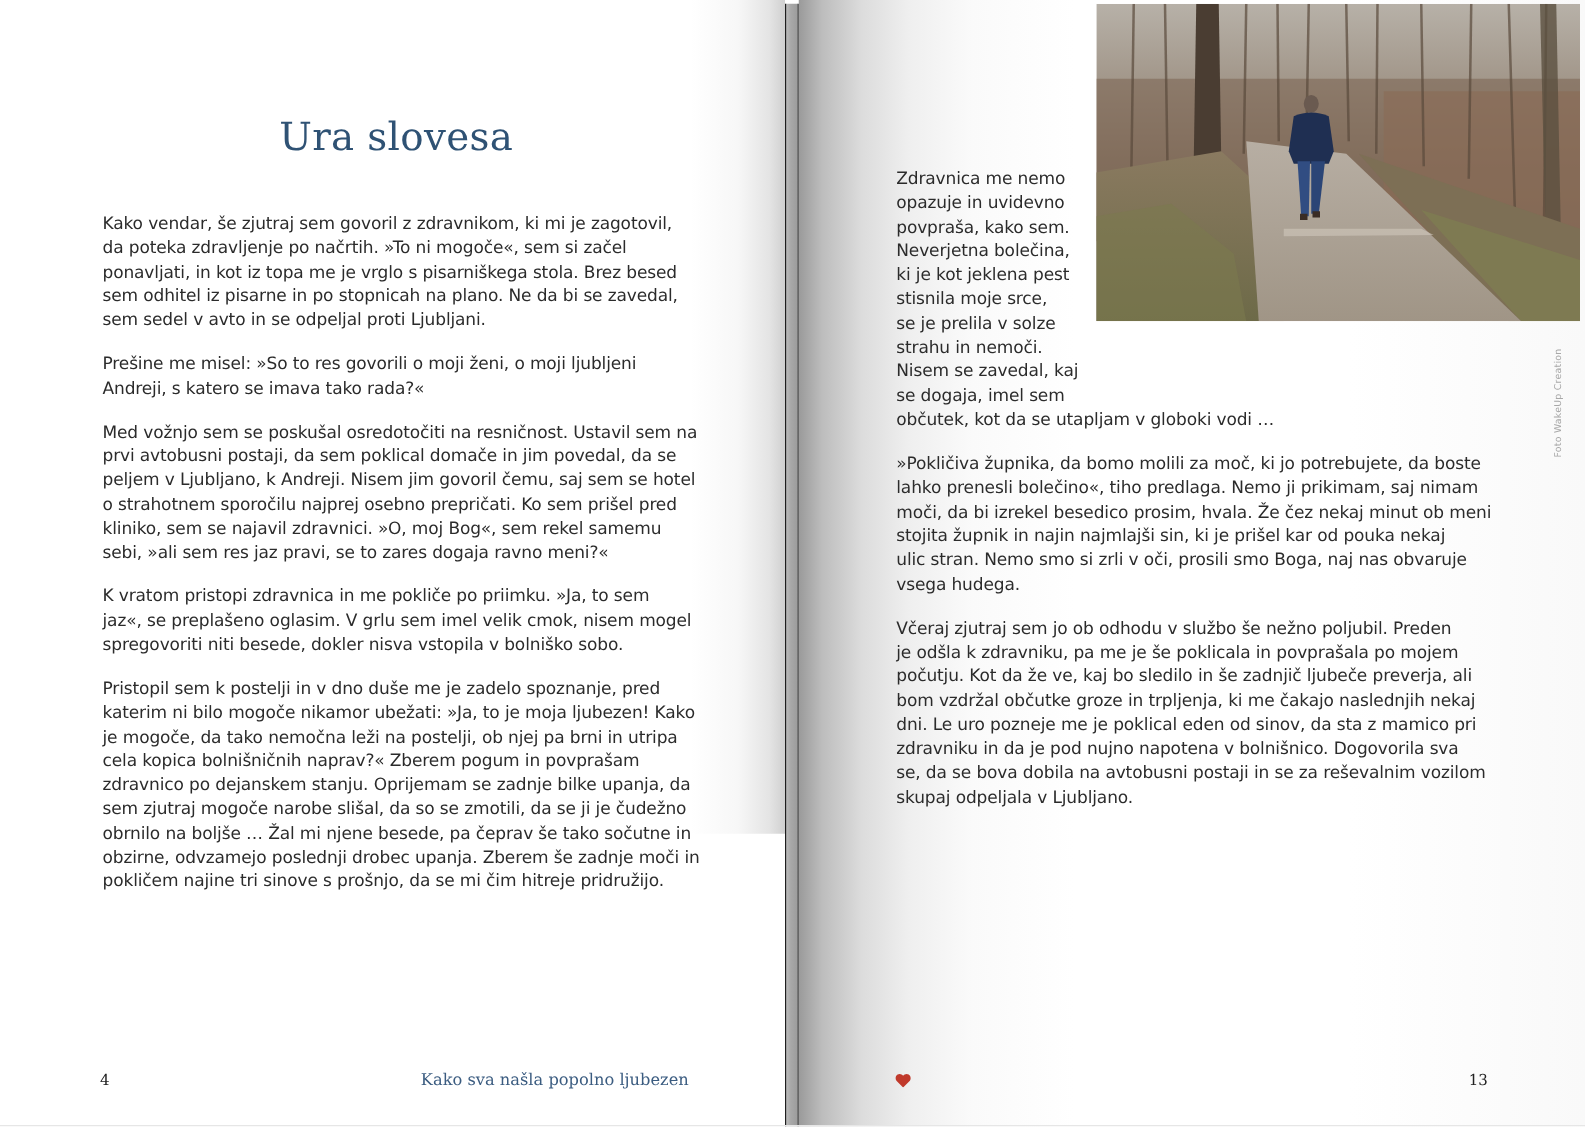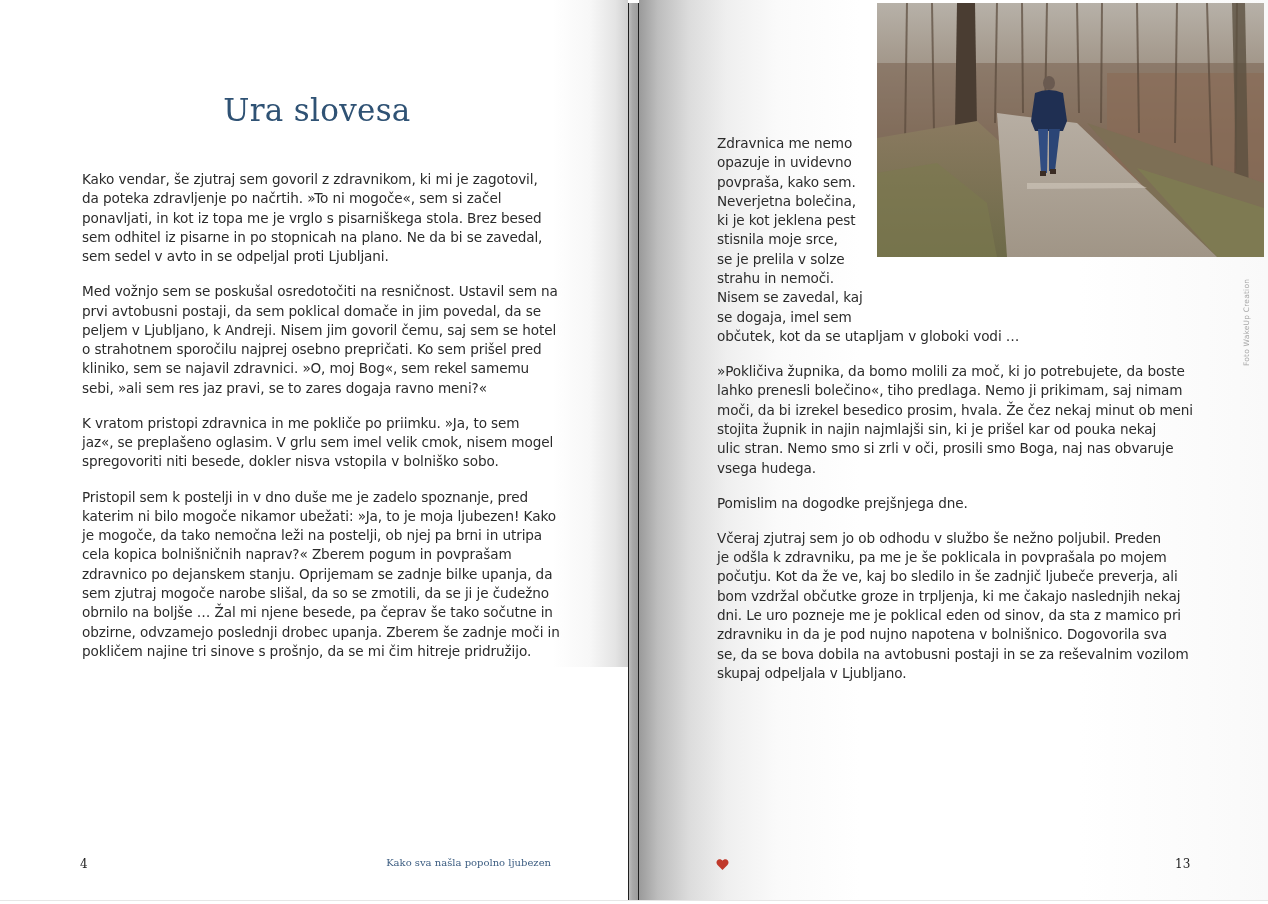--- a/index.html
+++ b/index.html
@@ -116,21 +116,21 @@
       top: 857px;
       font-family: "DejaVu Serif", serif;
       font-size: 12px;
       color: #222;
     }
     .running-title {
       position: absolute;
       top: 857px;
       right: 717px;
       font-family: "DejaVu Serif", serif;
-      font-size: 10px;
+      font-size: 13px;
       color: #3b5c80;
       white-space: nowrap;
     }
     .heart {
       position: absolute;
       left: 716px;
       top: 859px;
       width: 13px;
       height: 11px;
     }
@@ -142,20 +142,22 @@
 
   <div class="page-left">
     <h1 class="chapter-title">Ura slovesa</h1>
 
     <div class="left-column body-text">
       <p>Kako vendar, še zjutraj sem govoril z zdravnikom, ki mi je zagotovil,
 da poteka zdravljenje po načrtih. »To ni mogoče«, sem si začel
 ponavljati, in kot iz topa me je vrglo s pisarniškega stola. Brez besed
 sem odhitel iz pisarne in po stopnicah na plano. Ne da bi se zavedal,
 sem sedel v avto in se odpeljal proti Ljubljani.</p>
+      <p>Prešine me misel: »So to res govorili o moji ženi, o moji ljubljeni
+Andreji, s katero se imava tako rada?«</p>
       <p>Med vožnjo sem se poskušal osredotočiti na resničnost. Ustavil sem na
 prvi avtobusni postaji, da sem poklical domače in jim povedal, da se
 peljem v Ljubljano, k Andreji. Nisem jim govoril čemu, saj sem se hotel
 o strahotnem sporočilu najprej osebno prepričati. Ko sem prišel pred
 kliniko, sem se najavil zdravnici. »O, moj Bog«, sem rekel samemu
 sebi, »ali sem res jaz pravi, se to zares dogaja ravno meni?«</p>
       <p>K vratom pristopi zdravnica in me pokliče po priimku. »Ja, to sem
 jaz«, se preplašeno oglasim. V grlu sem imel velik cmok, nisem mogel
 spregovoriti niti besede, dokler nisva vstopila v bolniško sobo.</p>
       <p>Pristopil sem k postelji in v dno duše me je zadelo spoznanje, pred
@@ -250,21 +252,20 @@
 strahu in nemoči.
 Nisem se zavedal, kaj
 se dogaja, imel sem
 občutek, kot da se utapljam v globoki vodi …</p>
     <p>»Pokličiva župnika, da bomo molili za moč, ki jo potrebujete, da boste
 lahko prenesli bolečino«, tiho predlaga. Nemo ji prikimam, saj nimam
 moči, da bi izrekel besedico prosim, hvala. Že čez nekaj minut ob meni
 stojita župnik in najin najmlajši sin, ki je prišel kar od pouka nekaj
 ulic stran. Nemo smo si zrli v oči, prosili smo Boga, naj nas obvaruje
 vsega hudega.</p>
-    <p>Pomislim na dogodke prejšnjega dne.</p>
     <p>Včeraj zjutraj sem jo ob odhodu v službo še nežno poljubil. Preden
 je odšla k zdravniku, pa me je še poklicala in povprašala po mojem
 počutju. Kot da že ve, kaj bo sledilo in še zadnjič ljubeče preverja, ali
 bom vzdržal občutke groze in trpljenja, ki me čakajo naslednjih nekaj
 dni. Le uro pozneje me je poklical eden od sinov, da sta z mamico pri
 zdravniku in da je pod nujno napotena v bolnišnico. Dogovorila sva
 se, da se bova dobila na avtobusni postaji in se za reševalnim vozilom
 skupaj odpeljala v Ljubljano.</p>
   </div>
 

